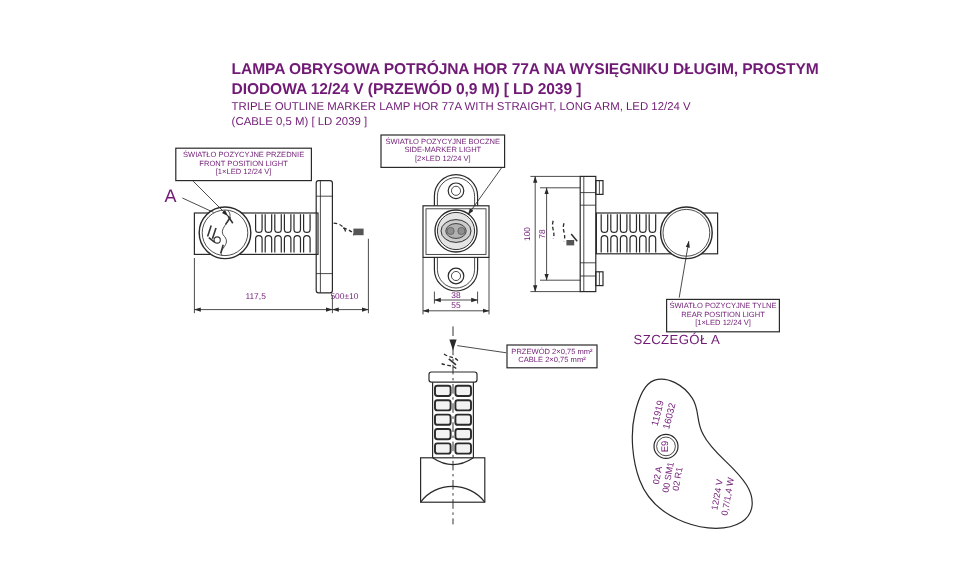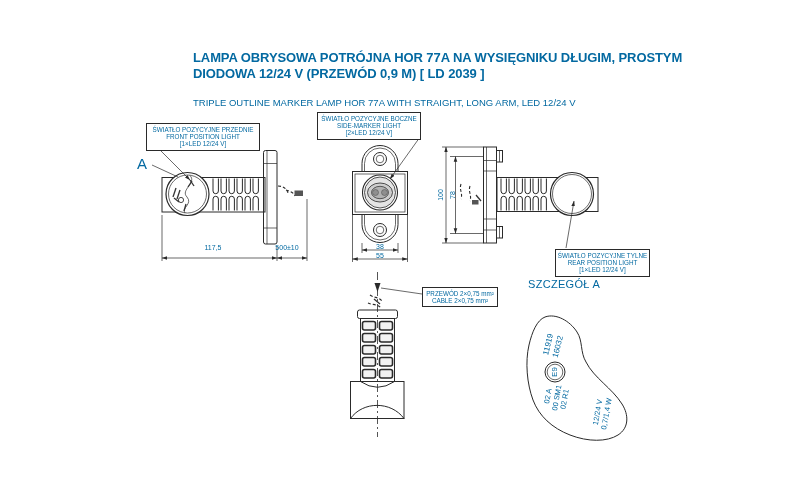--- a/index.html
+++ b/index.html
@@ -1,17 +1,17 @@
 <!DOCTYPE html>
 <html><head>
 <meta charset="utf-8">
 <style>
   html,body{margin:0;padding:0;background:#ffffff;}
   #canvas{position:relative;width:800px;height:489px;background:#ffffff;overflow:hidden;
-          font-family:"Liberation Sans",sans-serif;color:#0369a1;}
+          font-family:"Liberation Sans",sans-serif;color:#701a75;}
   #art{position:absolute;left:0;top:0;}
   .abs{position:absolute;}
   .title-bold{font-size:13px;font-weight:bold;letter-spacing:-0.1px;white-space:nowrap;line-height:16px;}
   .title-small{font-size:9.5px;font-weight:normal;white-space:nowrap;line-height:12px;}
   .callout{position:absolute;border:1px solid #2a2a2a;background:#ffffff;text-align:center;
            font-size:6.3px;line-height:7.2px;padding:2px 1px;box-sizing:border-box;white-space:nowrap;}
   .dim{position:absolute;font-size:7px;text-align:center;white-space:nowrap;background:transparent;}
   .rot{display:flex;align-items:center;justify-content:center;height:14px;}
   .r90{transform:rotate(-90deg);}
   .a-label{position:absolute;font-size:15px;font-weight:normal;}
@@ -193,21 +193,22 @@
                C 607,442 588,442 570,435 C 552,428 539,416 533,400
                C 527,384 525,362 529,345 C 532,332 537,320 545,317 Z" class="ln"></path>
       <circle cx="555" cy="372" r="10" class="ln"></circle>
       <circle cx="555" cy="372" r="7.8" class="lt"></circle>
     </g>
   </svg>
 
   <div class="abs" style="left:193px;top:50px;">
     <div class="title-bold">LAMPA OBRYSOWA POTRÓJNA HOR 77A NA WYSIĘGNIKU DŁUGIM, PROSTYM</div>
     <div class="title-bold">DIODOWA 12/24 V (PRZEWÓD 0,9 M) [ LD 2039 ]</div>
-    <div class="title-small" style="margin-top:15px;">TRIPLE OUTLINE MARKER LAMP HOR 77A WITH STRAIGHT, LONG ARM, LED 12/24 V</div>
+    <div class="title-small" style="margin-top:2px;">TRIPLE OUTLINE MARKER LAMP HOR 77A WITH STRAIGHT, LONG ARM, LED 12/24 V</div>
+    <div class="title-small">(CABLE 0,5 M) [ LD 2039 ]</div>
   </div>
 
   <div class="callout" style="left:146px;top:123px;width:114px;">
     <div>ŚWIATŁO POZYCYJNE PRZEDNIE</div>
     <div>FRONT POSITION LIGHT</div>
     <div>[1×LED 12/24 V]</div>
   </div>
 
   <div class="callout" style="left:317px;top:112px;width:104px;">
     <div>ŚWIATŁO POZYCYJNE BOCZNE</div>

